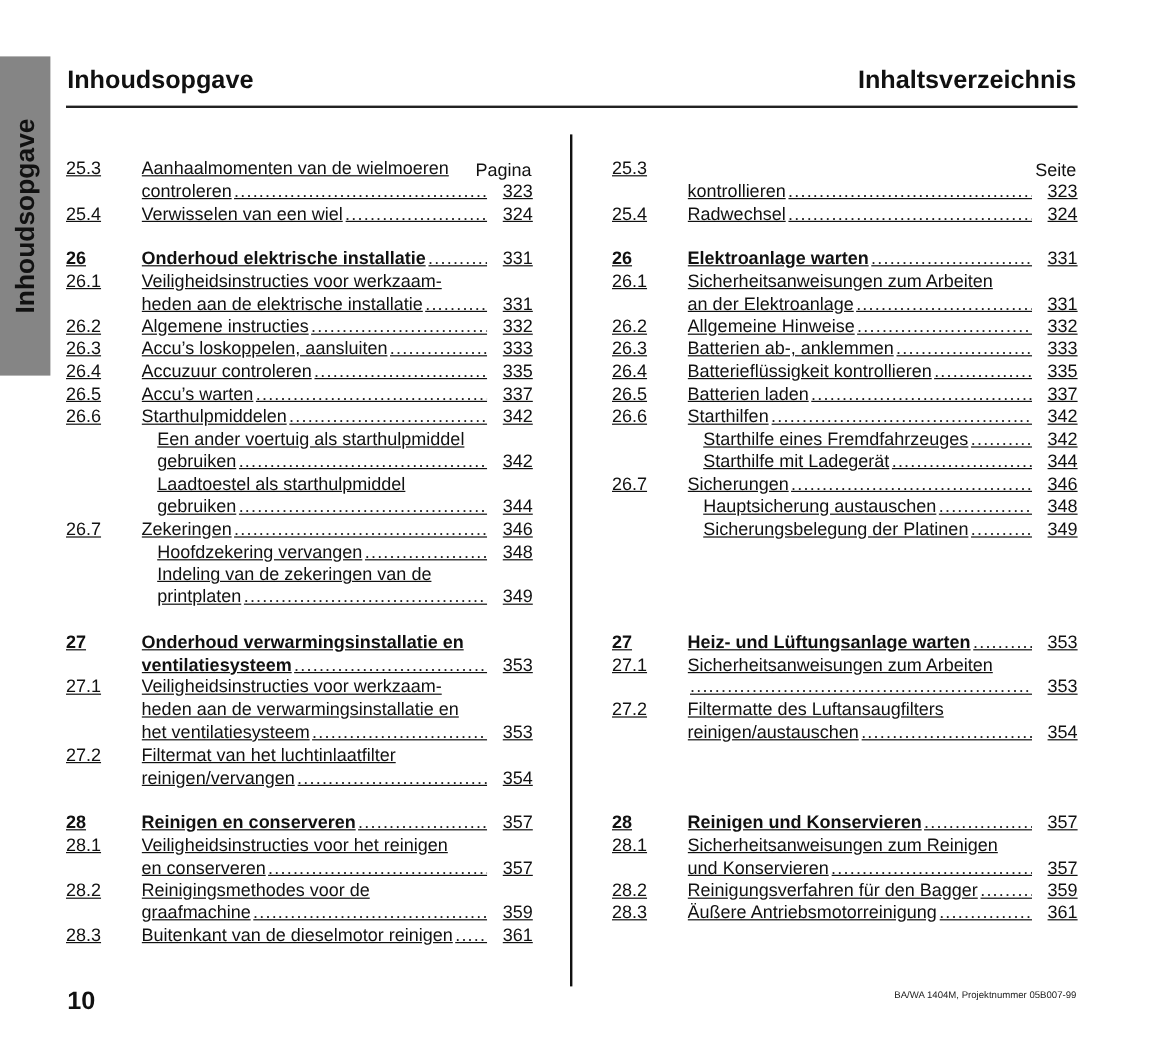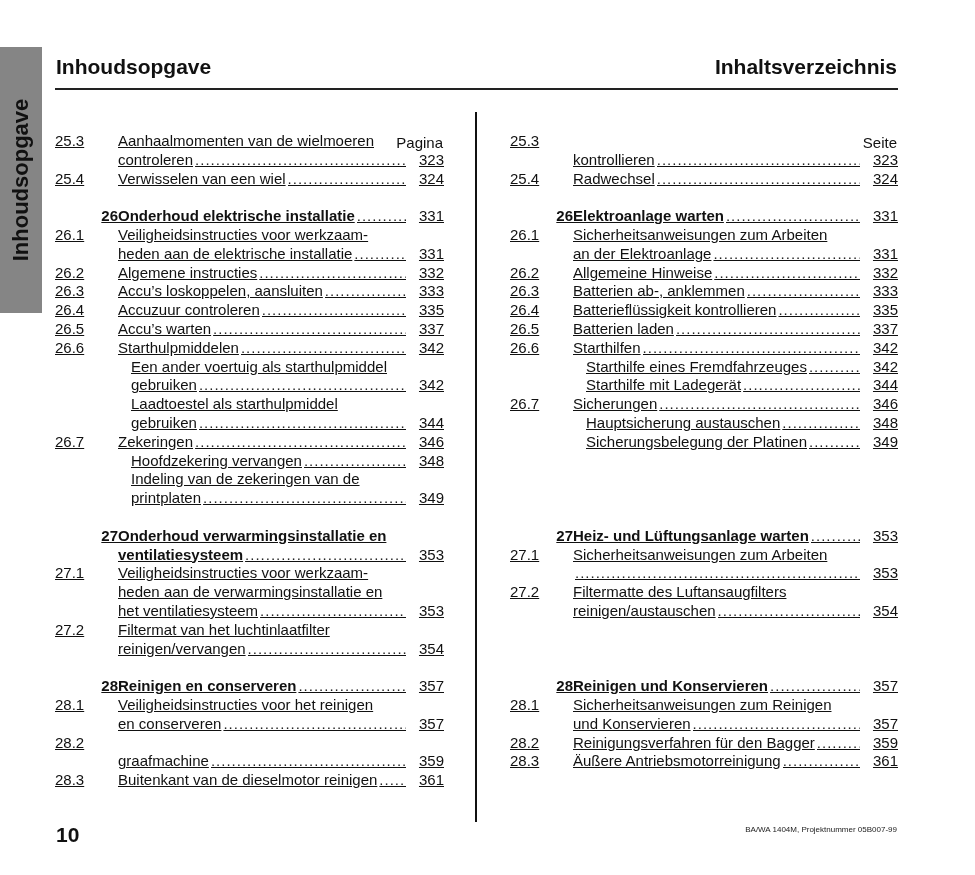--- a/index.html
+++ b/index.html
@@ -18,21 +18,21 @@
   .col-left { left:55px; width:389px; }
   .col-right { left:510px; width:388px; }
   .entry { position:relative; }
   .row { display:flex; align-items:baseline; height:18.8px; }
   .num { width:63px; flex:none; }
   .txt { flex:1; display:flex; align-items:baseline; overflow:hidden; white-space:nowrap; }
   .txt .t { flex:none; }
   .txt .dots { flex:1; overflow:hidden; white-space:nowrap; margin-left:2px; letter-spacing:1px; color:#222; }
   .pg { width:38px; text-align:right; flex:none; }
   .sub .txt { padding-left:13px; }
-  .bold .num, .bold .t { font-weight:bold;text-align:right; }
+  .bold .num, .bold .t { font-weight:bold; }
   .gap { height:18.8px; }
   .page-num { position:absolute; left:56px; top:823px; font-weight:bold; font-size:21px; }
   .footer-ref { position:absolute; right:78px; top:825px; font-size:8px; color:#222; }
 </style>
 </head>
 <body>
 
 <div class="side-tab">
   <div class="side-tab-text">Inhoudsopgave</div>
 </div>
@@ -305,20 +305,23 @@
         <span class="txt">
           <span class="t">en conserveren</span>
           <span class="dots">........................................................................................................................</span>
         </span>
         <span class="pg">357</span>
       </div>
     </div>
     <div class="entry">
       <div class="row">
         <span class="num">28.2</span>
+        <span class="txt">
+          <span class="t">Reinigingsmethodes voor de</span>
+        </span>
         <span class="pg"></span>
       </div>
       <div class="row">
         <span class="num"></span>
         <span class="txt">
           <span class="t">graafmachine</span>
           <span class="dots">........................................................................................................................</span>
         </span>
         <span class="pg">359</span>
       </div>

